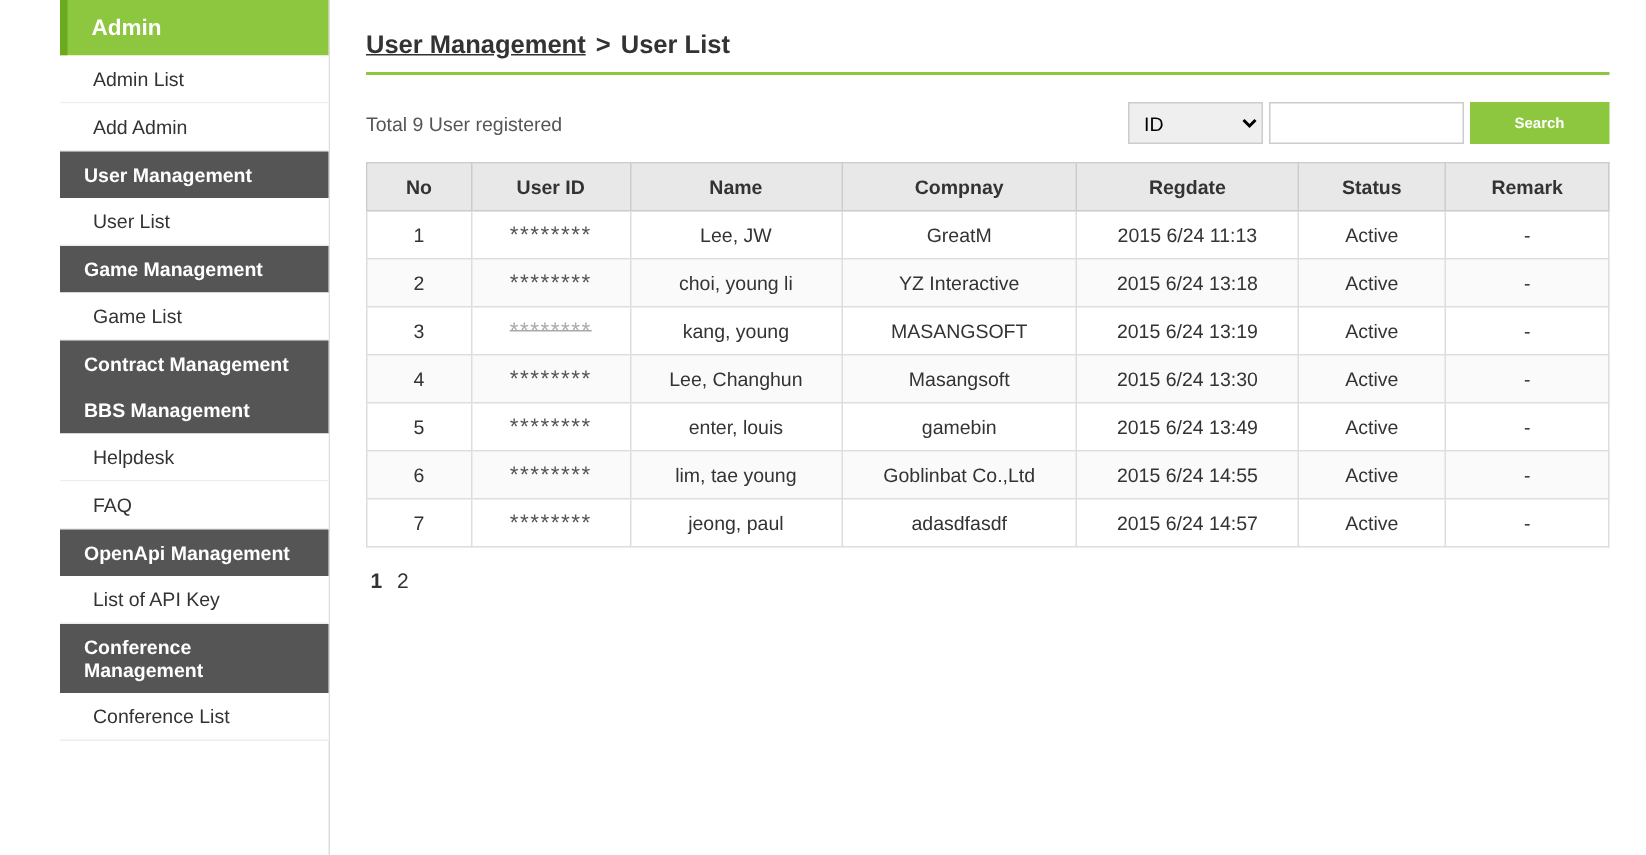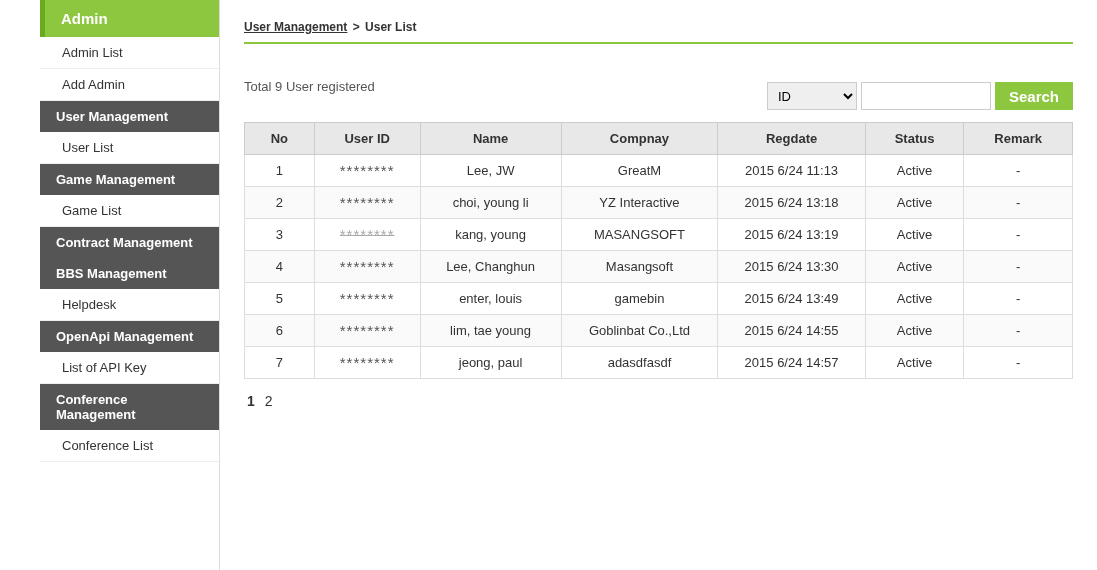--- a/index.html
+++ b/index.html
@@ -39,21 +39,21 @@
     
     .main {
       flex: 1;
       background: #fff;
       padding: 0;
     }
     .main-inner {
       padding: 20px 24px;
     }
     .page-title {
-      font-size: 12px;
+      font-size: 17px;
       font-weight: bold;
       color: #333;
       margin-bottom: 18px;
       border-bottom: 2px solid #8dc63f;
       padding-bottom: 8px;
     }
     .page-title span.breadcrumb-link {
       text-decoration: underline;
       color: #333;
     }
@@ -87,26 +87,25 @@
       padding: 4px 6px;
       border: 1px solid #ccc;
       font-size: 13px;
       height: 28px;
       width: 130px;
     }
     .search-btn {
       background: #8dc63f;
       color: #fff;
       border: none;
-      padding: 4px 14px;
-      font-size: 15px;
+      padding: 4px 30px;
+      font-size: 10px;
       height: 28px;
       cursor: pointer;
       font-weight: bold;
-      margin-top: 20px;
     }
 
     
     table {
       width: 100%;
       border-collapse: collapse;
       font-size: 13px;
     }
     thead tr {
       background: #e8e8e8;
@@ -164,20 +163,21 @@
 
 <div class="sidebar-item">Admin List</div>
     <div class="sidebar-item">Add Admin</div>
     <div class="sidebar-section-header">User Management</div>
     <div class="sidebar-item">User List</div>
     <div class="sidebar-section-header">Game Management</div>
     <div class="sidebar-item">Game List</div>
     <div class="sidebar-section-header">Contract Management</div>
     <div class="sidebar-section-header">BBS Management</div>
     <div class="sidebar-item">Helpdesk</div>
+    <div class="sidebar-item">FAQ</div>
     <div class="sidebar-section-header">OpenApi Management</div>
     <div class="sidebar-item">List of API Key</div>
     <div class="sidebar-section-header">Conference Management</div>
     <div class="sidebar-item">Conference List</div>
   </div>
 
 <div class="main">
   <div class="main-inner">
     <div class="page-title">
       <span class="breadcrumb-link">User Management</span>

